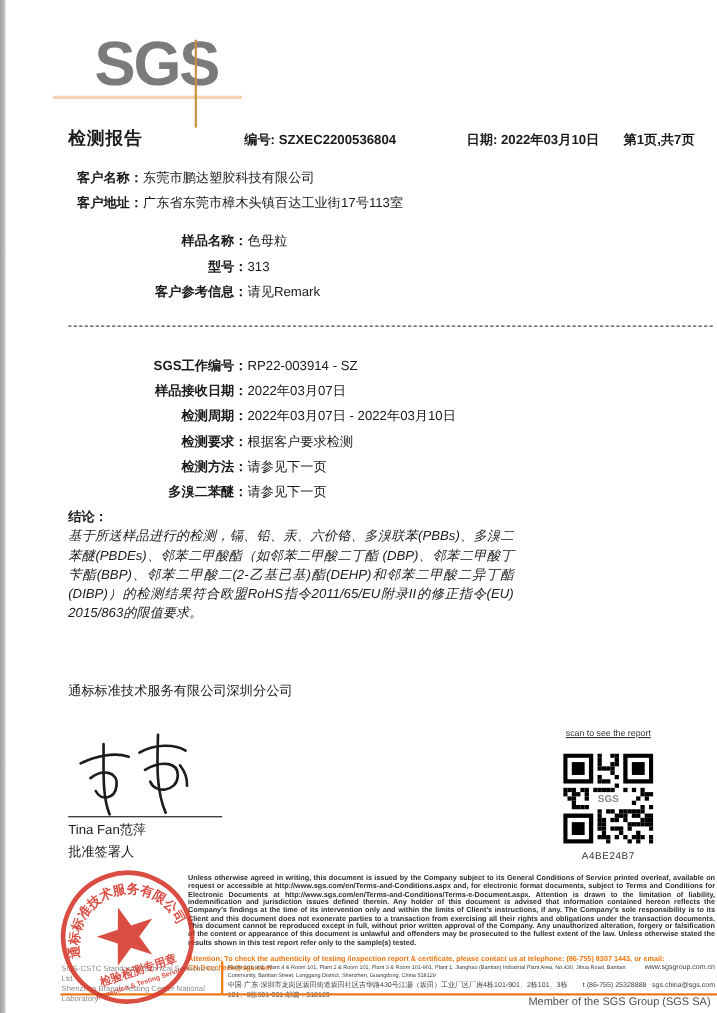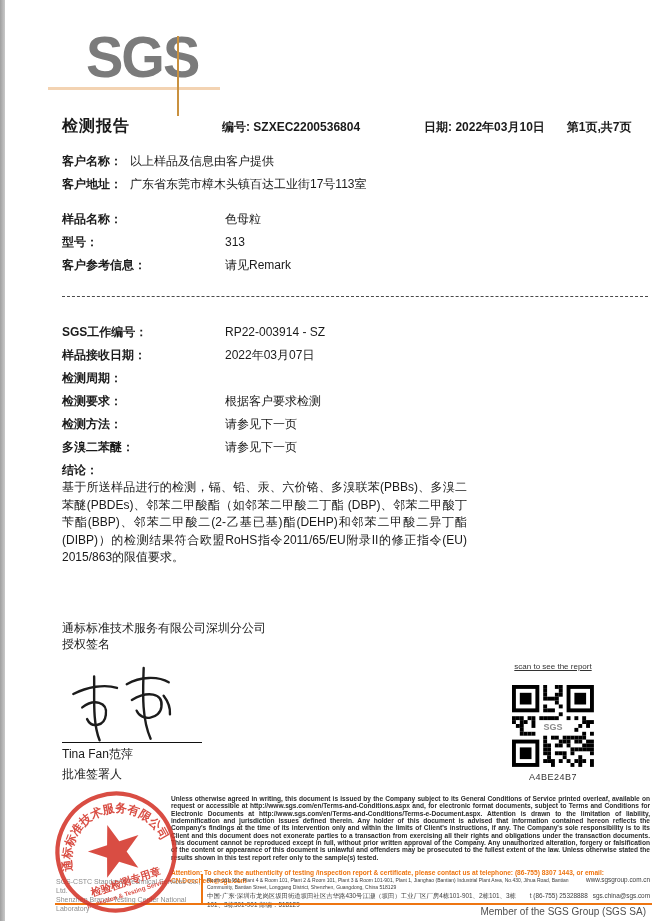--- a/index.html
+++ b/index.html
@@ -18,33 +18,33 @@
   .logo-hline{position:absolute;left:-14px;top:65px;width:172px;height:3px;background:#f3d3b2;}
   .logo-vline{position:absolute;left:115px;top:14px;width:2px;height:80px;background:#c9913f;}
   
   .header-row{position:absolute;left:62px;top:116px;width:586px;display:flex;align-items:baseline;}
   .report-title{font-size:16px;font-weight:bold;letter-spacing:1px;}
   .report-no{margin-left:92px;font-size:12px;font-weight:bold;text-align:center;}
   .report-date{margin-left:64px;font-size:12px;font-weight:bold;}
   .page-info{margin-left:22px;font-size:12px;font-weight:bold;}
   
   .block{position:absolute;left:62px;}
-  .row{display:flex;line-height:18px;margin-bottom:5px;font-size:12px;}
+  .row{display:flex;line-height:18px;margin-bottom:5px;font-size:12px;text-align:right;}
   .row .lbl{font-weight:bold;flex:0 0 auto;}
   .client-block{top:152px;width:560px;}
   .client-block .lbl{width:68px;}
   .sample-block{top:210px;width:560px;}
   .sample-block .lbl{width:163px;font-weight:bold;}
   .sample-note{font-size:12px;line-height:18px;margin-top:1px;}
   .divider{position:absolute;left:62px;top:296px;width:586px;border-top:1.5px dashed #4a4a4a;}
   .work-block{top:323px;width:575px;}
   .work-block .lbl{width:163px;}
   .conclusion-row{display:flex;font-size:12px;flex-direction:column;}
   .conclusion-row .lbl{width:163px;font-weight:bold;line-height:18px;flex:0 0 auto;}
-  .conclusion-text{width:405px;line-height:17.5px;text-align:justify;}
+  .conclusion-text{width:405px;line-height:17.5px;text-align:justify;font-style:italic;}
   
   .sig-block{position:absolute;left:62px;top:620px;width:330px;font-size:12px;line-height:16px;}
   .sig-svg{position:absolute;left:4px;top:40px;}
   .sig-line{position:absolute;left:0;top:122px;width:140px;border-top:1.5px solid #111;}
   .sig-name{position:absolute;left:0;top:126px;font-size:12px;}
   .sig-title{position:absolute;left:0;top:146px;font-size:12px;}
   
   .qr-block{position:absolute;left:501px;top:662px;width:104px;text-align:center;}
   .qr-caption{font-size:8px;color:#333;margin-bottom:14px;text-decoration:underline;}
   .qr-code-text{font-size:9px;color:#333;margin-top:1px;letter-spacing:.5px;text-align:center;}
@@ -85,21 +85,21 @@
   <div class="header-row">
     <span class="report-title">检测报告</span>
     <span class="report-no">编号: SZXEC2200536804</span>
     <span class="report-date">日期: 2022年03月10日</span>
     <span class="page-info">第1页,共7页</span>
   </div>
 
   <div class="block client-block">
     <div class="row">
       <span class="lbl">客户名称：</span>
-      <span class="val">以上样品及信息由客户提供</span>
+      <span class="val">东莞市鹏达塑胶科技有限公司</span>
     </div>
     <div class="row">
       <span class="lbl">客户地址：</span>
       <span class="val">广东省东莞市樟木头镇百达工业街17号113室</span>
     </div>
   </div>
 
   <div class="block sample-block">
     <div class="row">
       <span class="lbl">样品名称：</span>
@@ -121,20 +121,21 @@
     <div class="row">
       <span class="lbl">SGS工作编号：</span>
       <span class="val">RP22-003914 - SZ</span>
     </div>
     <div class="row">
       <span class="lbl">样品接收日期：</span>
       <span class="val">2022年03月07日</span>
     </div>
     <div class="row">
       <span class="lbl">检测周期：</span>
+      <span class="val">2022年03月07日 - 2022年03月10日</span>
     </div>
     <div class="row">
       <span class="lbl">检测要求：</span>
       <span class="val">根据客户要求检测</span>
     </div>
     <div class="row">
       <span class="lbl">检测方法：</span>
       <span class="val">请参见下一页</span>
     </div>
     <div class="row">
@@ -142,21 +143,20 @@
       <span class="val">请参见下一页</span>
     </div>
     <div class="conclusion-row">
       <span class="lbl">结论：</span>
       <span class="conclusion-text">基于所送样品进行的检测，镉、铅、汞、六价铬、多溴联苯(PBBs)、多溴二苯醚(PBDEs)、邻苯二甲酸酯（如邻苯二甲酸二丁酯 (DBP)、邻苯二甲酸丁苄酯(BBP)、邻苯二甲酸二(2-乙基已基)酯(DEHP)和邻苯二甲酸二异丁酯(DIBP)）的检测结果符合欧盟RoHS指令2011/65/EU附录II的修正指令(EU) 2015/863的限值要求。</span>
     </div>
   </div>
 
   <div class="sig-block">
     <div>通标标准技术服务有限公司深圳分公司</div>
-    <div>授权签名</div>
     <svg class="sig-svg" width="130" height="84" viewBox="0 0 130 84">
       <g fill="none" stroke="#1c1c1c" stroke-width="2.4" stroke-linecap="round" transform="rotate(-4 65 42)">
         <path d="M8,30 C 22,24 40,22 52,27"></path>
         <path d="M30,14 C 29,34 25,60 31,78"></path>
         <path d="M16,44 C 28,36 42,40 39,53 C 37,64 24,66 20,56"></path>
         <path d="M62,24 C 76,17 94,18 104,25"></path>
         <path d="M80,9 C 78,30 74,58 82,80"></path>
         <path d="M66,40 C 82,32 98,35 95,49 C 93,61 74,63 70,51"></path>
         <path d="M98,38 C 102,44 104,50 103,57"></path>
       </g>

